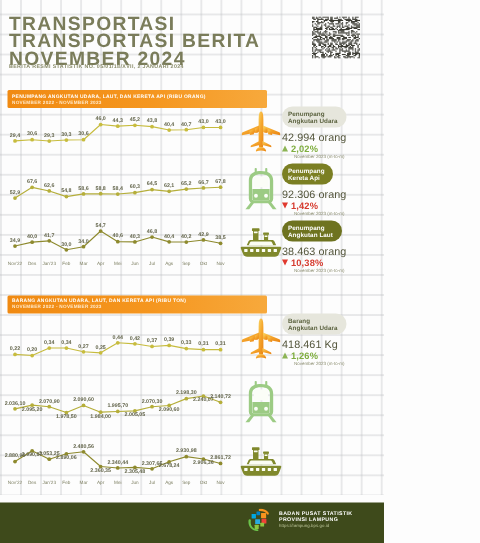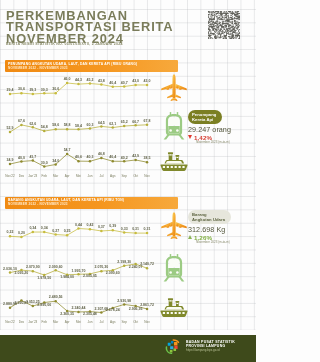--- a/index.html
+++ b/index.html
@@ -44,21 +44,21 @@
   .footer { position:absolute; left:0; top:335px; width:256px; height:27px; background:#3e4a1b; }
   .flogo { position:absolute; left:164px; top:339px; width:17px; height:17px; }
   .ftxt { position:absolute; left:186px; top:340px; }
   .ftxt .f1 { font-size:3.5px; font-weight:bold; color:#fff; line-height:4.4px; letter-spacing:.25px; }
   .ftxt .f2 { font-size:2.9px; color:#b9c296; line-height:3.6px; margin-top:0.4px; letter-spacing:.05px; }
 </style></head>
 <body>
 
 <div class="gridbg"></div>
 <div class="hdr">
- <div class="t">PERKEMBANGAN</div>
+ <div class="t">TRANSPORTASI</div>
  <div class="t">TRANSPORTASI BERITA</div>
  <div class="t">NOVEMBER 2024</div>
  <div class="sub">BERITA RESMI STATISTIK NO. 05/01/18/XVII, 2 JANUARI 2024</div>
 </div>
 <svg class="qr" viewBox="0 0 37 37" preserveAspectRatio="none">
     <rect width="37" height="37" fill="#fff"></rect>
     <g fill="#3b3b33">
       <rect x="0" y="0" width="2" height="1"></rect>
       <rect x="3" y="0" width="1" height="1"></rect>
       <rect x="5" y="0" width="2" height="1"></rect>
@@ -614,41 +614,53 @@
 <path d="M54.6 34.5 93.5 50.6C95 51.2 95.6 52 95.6 53.4v4.2l-41-8.1z"></path>
 <path d="M32.6 43.4 22.6 47.5 23.6 57.1 33.2 55.2z"></path>
 <path d="M42.6 39.3 35.4 42.3 36.2 52.6 43.1 51.3z"></path>
 <path d="M67.4 43.4 77.4 47.5 76.4 57.1 66.8 55.2z"></path>
 <path d="M57.4 39.3 64.6 42.3 63.8 52.6 56.9 51.3z"></path>
 <path d="M46.3 71.5 27 81.5c-1.1 0.6-1.6 1.2-1.6 2.3v2.6L46.4 81z"></path>
 <path d="M53.7 71.5 73 81.5c1.1 0.6 1.6 1.2 1.6 2.3v2.6L53.6 81z"></path>
 <path d="M50 85.5c-5.8 0-10.2 3.3-12 8.4-0.6 1.7 0.3 2.8 1.9 2.1 2.7-1.2 6.1-1.9 10.1-1.9s7.4 0.7 10.1 1.9c1.6 0.7 2.5-0.4 1.9-2.1-1.8-5.1-6.2-8.4-12-8.4z"></path>
 </g>
     </svg>
+<div style="position:absolute;left:32px;top:1px">
+ <div class="pill" style="background:#e6e6dc;color:#5c6340">
+  <div style="color:inherit">Penumpang</div>
+  <div style="color:inherit">Angkutan Udara</div>
+ </div>
+ <div class="sval">42.994 orang</div>
+ <div class="srow">
+  <div class="tri up"></div>
+  <div class="schg" style="color:#7fae3f">2,02%</div>
+ </div>
+ <div class="snote">November 2023 (m-to-m)</div>
+</div>
 </div>
 <div class="stat" style="left:156px;top:106px;width:100px;height:38px">
 <svg viewBox="0 0 100 100" width="28" height="28" style="position:absolute;left:4px;top:6px">
 <g fill="#9ccb84">
 <rect x="35" y="0" width="5" height="12" rx="2"></rect>
         <rect x="60" y="0" width="5" height="12" rx="2"></rect>
 <path d="M30 76 13 98h9l13-17z"></path>
         <path d="M70 76 87 98h-9L65 81z"></path>
 <path d="M50 7C32.5 7 21 14 21 30v42.5C21 79.3 25.7 84 32.5 84h35C74.3 84 79 79.3 79 72.5V30C79 14 67.5 7 50 7zm0 7.8c13 0 21.2 4.7 21.2 15.2v42.5c0 2.6-1.6 4.2-4.2 4.2H33c-2.6 0-4.2-1.6-4.2-4.2V30c0-10.5 8.2-15.2 21.2-15.2z"></path>
 <path d="M29.5 50h41v22.5c0 2.6-1.6 4.2-4.2 4.2H33.7c-2.6 0-4.2-1.6-4.2-4.2z"></path>
 </g>
 <rect x="33" y="20" width="34" height="26" rx="3.5" fill="#fbfdf7"></rect>
 <circle cx="38" cy="66" r="4.6" fill="#fbfdf7"></circle>
       <circle cx="62" cy="66" r="4.6" fill="#fbfdf7"></circle>
 </svg>
 <div style="position:absolute;left:32px;top:1px">
  <div class="pill" style="background:#7b7f23;color:#ffffff">
   <div style="color:inherit">Penumpang</div>
   <div style="color:inherit">Kereta Api</div>
  </div>
- <div class="sval">29.247 orang</div>
+ <div class="sval">92.306 orang</div>
  <div class="srow">
   <div class="tri down"></div>
   <div class="schg" style="color:#d63b2f">1,42%</div>
  </div>
  <div class="snote">November 2023 (m-to-m)</div>
 </div>
 </div>
 <div class="stat" style="left:156px;top:144px;width:100px;height:38px">
 <svg viewBox="0 0 100 100" width="28" height="28" style="position:absolute;left:4px;top:6px">
 <g fill="#80892c">
@@ -669,20 +681,32 @@
 <rect x="10" y="57" width="8" height="7" rx="1"></rect>
         <rect x="24" y="57" width="8" height="7" rx="1"></rect>
 <rect x="38" y="57" width="8" height="7" rx="1"></rect>
         <rect x="52" y="57" width="8" height="7" rx="1"></rect>
 <rect x="66" y="57" width="8" height="7" rx="1"></rect>
         <rect x="80" y="57" width="8" height="7" rx="1"></rect>
 <rect x="33" y="15.5" width="9" height="4" rx="0.8"></rect>
         <rect x="58.5" y="25" width="7" height="3.5" rx="0.8"></rect>
 </g>
 </svg>
+<div style="position:absolute;left:32px;top:1px">
+ <div class="pill" style="background:#6e7320;color:#ffffff">
+  <div style="color:inherit">Penumpang</div>
+  <div style="color:inherit">Angkutan Laut</div>
+ </div>
+ <div class="sval">38.463 orang</div>
+ <div class="srow">
+  <div class="tri down"></div>
+  <div class="schg" style="color:#d63b2f">10,38%</div>
+ </div>
+ <div class="snote">November 2023 (m-to-m)</div>
+</div>
 </div>
 <div class="stat" style="left:156px;top:206px;width:100px;height:38px">
 <svg viewBox="0 0 100 100" width="28" height="28" style="position:absolute;left:4px;top:6px">
 <defs>
         <linearGradient id="pg10" x1="0.15" y1="0" x2="0.85" y2="1">
 <stop offset="0" stop-color="#f9cc58"></stop>
           <stop offset="0.45" stop-color="#f5a62d"></stop>
           <stop offset="1" stop-color="#ea8614"></stop>
         </linearGradient>
       </defs>
@@ -697,21 +721,21 @@
 <path d="M46.3 71.5 27 81.5c-1.1 0.6-1.6 1.2-1.6 2.3v2.6L46.4 81z"></path>
 <path d="M53.7 71.5 73 81.5c1.1 0.6 1.6 1.2 1.6 2.3v2.6L53.6 81z"></path>
 <path d="M50 85.5c-5.8 0-10.2 3.3-12 8.4-0.6 1.7 0.3 2.8 1.9 2.1 2.7-1.2 6.1-1.9 10.1-1.9s7.4 0.7 10.1 1.9c1.6 0.7 2.5-0.4 1.9-2.1-1.8-5.1-6.2-8.4-12-8.4z"></path>
 </g>
     </svg>
 <div style="position:absolute;left:32px;top:1px">
  <div class="pill" style="background:#e6e6dc;color:#5c6340">
   <div style="color:inherit">Barang</div>
   <div style="color:inherit">Angkutan Udara</div>
  </div>
- <div class="sval">312.698 Kg</div>
+ <div class="sval">418.461 Kg</div>
  <div class="srow">
   <div class="tri up"></div>
   <div class="schg" style="color:#7fae3f">1,26%</div>
  </div>
  <div class="snote">November 2023 (m-to-m)</div>
 </div>
 </div>
 <div class="stat" style="left:156px;top:248px;width:100px;height:38px">
 <svg viewBox="0 0 100 100" width="28" height="28" style="position:absolute;left:4px;top:6px">
 <g fill="#9ccb84">

